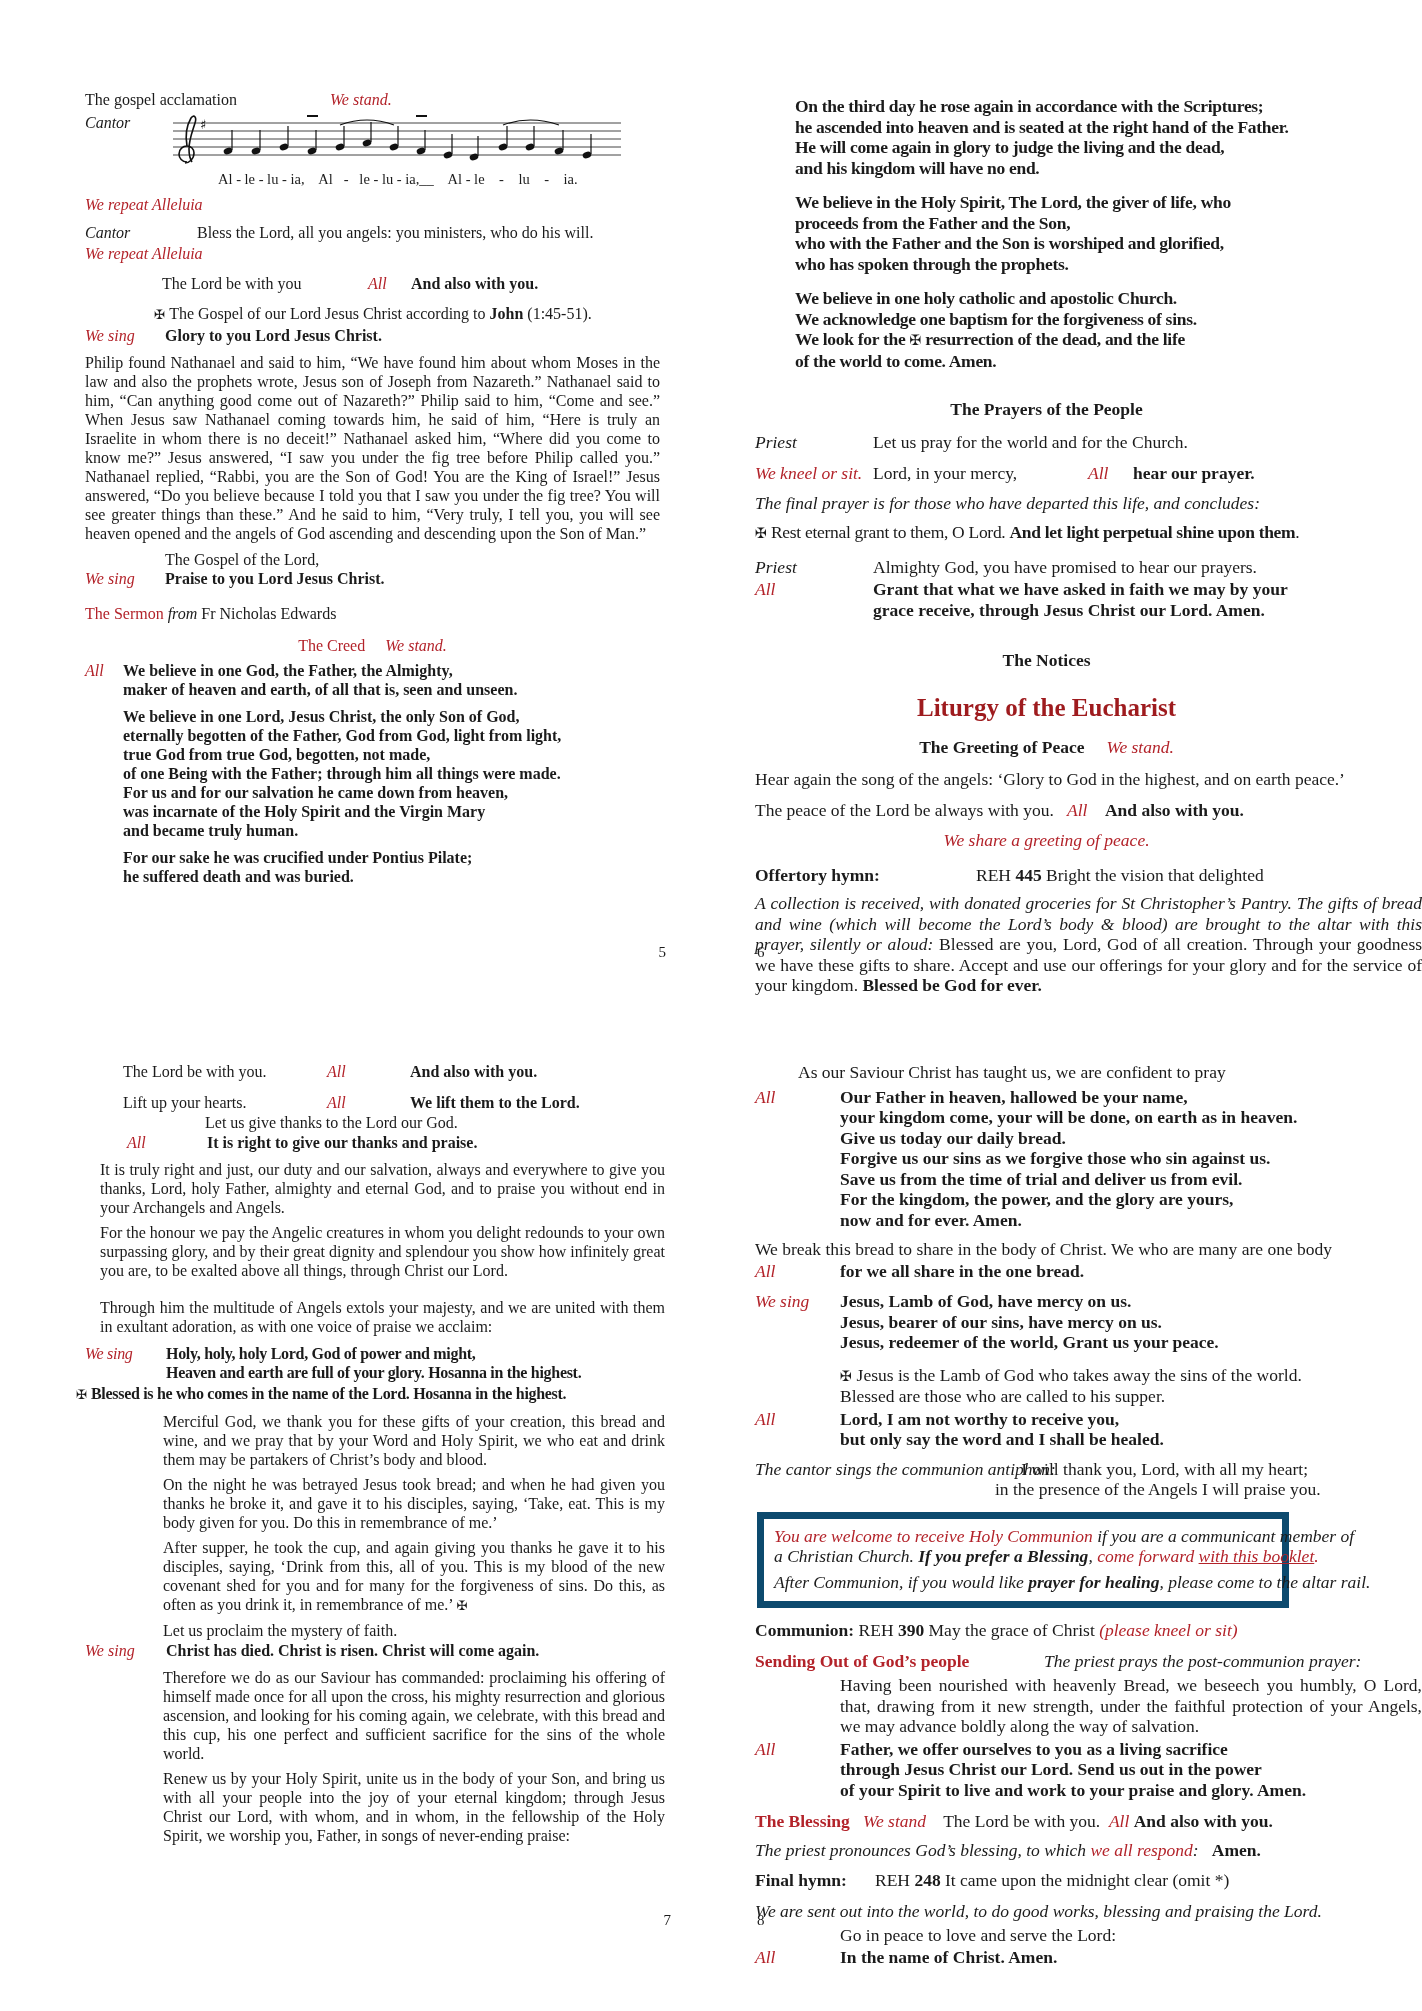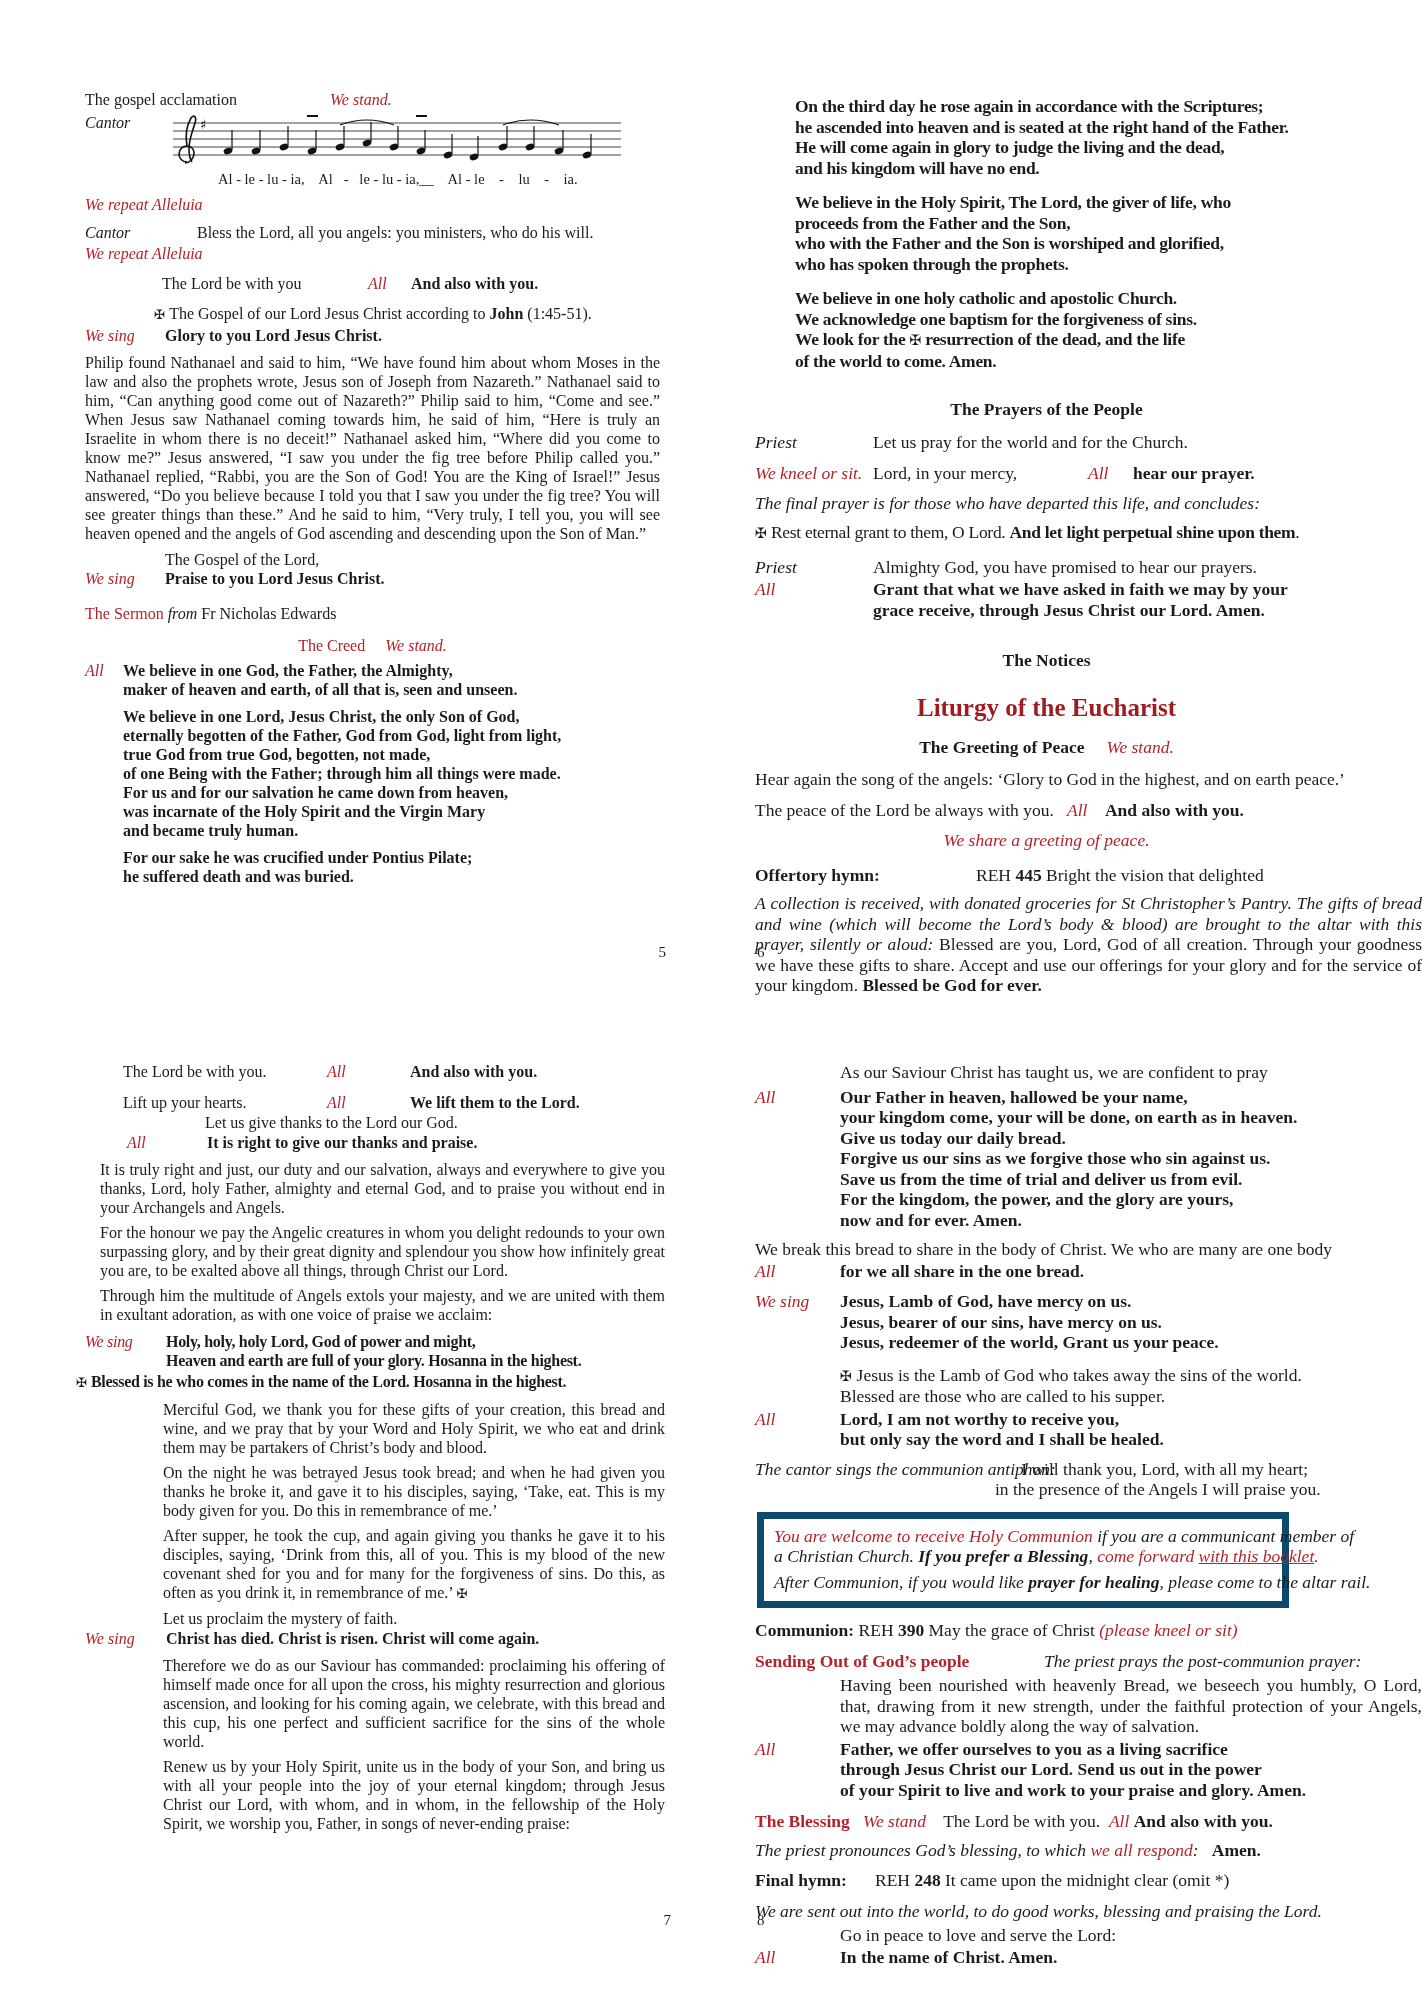--- a/index.html
+++ b/index.html
@@ -131,35 +131,35 @@
     <div class="block justify" style="margin-top: 8px;"><span class="st-i">A collection is received, with donated groceries for St Christopher’s Pantry. The gifts of bread and wine (which will become the Lord’s body &amp; blood) are brought to the altar with this prayer, silently or aloud: </span><span>Blessed are you, Lord, God of all creation. Through your goodness we have these gifts to share. Accept and use our offerings for your glory and for the service of your kingdom. </span><span class="st-b">Blessed be God for ever.</span></div>
     <div class="pagenum num-left">6</div>
   </div>
 <div class="page page-left" id="page7" style="left:85px;top:1062px;width:580px;height:868px">
     <div class="block" style="margin-top: 0px;"><span class="col" style="width: 242px; padding-left: 38px;"><span>The Lord be with you.</span></span><span class="col" style="width: 83px;"><span class="st-r st-i">All</span></span><span class="col"><span class="st-b">And also with you.</span></span></div>
     <div class="block" style="margin-top: 12px;"><span class="col" style="width: 242px; padding-left: 38px;"><span>Lift up your hearts.</span></span><span class="col" style="width: 83px;"><span class="st-r st-i">All</span></span><span class="col"><span class="st-b">We lift them to the Lord.</span></span></div>
     <div class="block" style="margin-left: 120px; margin-top: 1px;"><span>Let us give thanks to the Lord our God.</span></div>
     <div class="block" style="margin-top: 1px;"><span class="col" style="width: 122px; padding-left: 42px;"><span class="st-r st-i">All</span></span><span class="col"><span class="st-b">It is right to give our thanks and praise.</span></span></div>
     <div class="block justify" style="margin-left: 15px; margin-top: 8px;"><span>It is truly right and just, our duty and our salvation, always and everywhere to give you thanks, Lord, holy Father, almighty and eternal God, and to praise you without end in your Archangels and Angels.</span></div>
     <div class="block justify" style="margin-left: 15px; margin-top: 6px;"><span>For the honour we pay the Angelic creatures in whom you delight redounds to your own surpassing glory, and by their great dignity and splendour you show how infinitely great you are, to be exalted above all things, through Christ our Lord.</span></div>
-    <div class="block justify" style="margin-left: 15px; margin-top: 6px;"><span>Through him the multitude of Angels extols your majesty, and we are united with them in exultant adoration, as with one voice of praise we acclaim:</span></div>
+    <div class="block justify" style="margin-left: 15px; margin-top: 18px;"><span>Through him the multitude of Angels extols your majesty, and we are united with them in exultant adoration, as with one voice of praise we acclaim:</span></div>
     <div class="block ls-tight" style="margin-top: 8px;"><span class="col" style="width: 81px;"><span class="st-r st-i">We sing</span></span><span class="col"><span class="st-b">Holy, holy, holy Lord, God of power and might,
 Heaven and earth are full of your glory. Hosanna in the highest.</span></span></div>
     <div class="block ls-tight" style="margin-left: -9px; margin-top: 2px;"><span class="st-b st-x">✠ </span><span class="st-b">Blessed is he who comes in the name of the Lord. Hosanna in the highest.</span></div>
     <div class="block justify" style="margin-left: 78px; margin-top: 8px;"><span>Merciful God, we thank you for these gifts of your creation, this bread and wine, and we pray that by your Word and Holy Spirit, we who eat and drink them may be partakers of Christ’s body and blood.</span></div>
     <div class="block justify" style="margin-left: 78px; margin-top: 6px;"><span>On the night he was betrayed Jesus took bread; and when he had given you thanks he broke it, and gave it to his disciples, saying, ‘Take, eat. This is my body given for you. Do this in remembrance of me.’</span></div>
     <div class="block justify" style="margin-left: 78px; margin-top: 6px;"><span>After supper, he took the cup, and again giving you thanks he gave it to his disciples, saying, ‘Drink from this, all of you. This is my blood of the new covenant shed for you and for many for the forgiveness of sins. Do this, as often as you drink it, in remembrance of me.’ </span><span class="st-x">✠</span></div>
     <div class="block" style="margin-left: 78px; margin-top: 6px;"><span>Let us proclaim the mystery of faith.</span></div>
     <div class="block" style="margin-top: 1px;"><span class="col" style="width: 81px;"><span class="st-r st-i">We sing</span></span><span class="col"><span class="st-b">Christ has died. Christ is risen. Christ will come again.</span></span></div>
     <div class="block justify" style="margin-left: 78px; margin-top: 8px;"><span>Therefore we do as our Saviour has commanded: proclaiming his offering of himself made once for all upon the cross, his mighty resurrection and glorious ascension, and looking for his coming again, we celebrate, with this bread and this cup, his one perfect and sufficient sacrifice for the sins of the whole world.</span></div>
     <div class="block justify" style="margin-left: 78px; margin-top: 6px;"><span>Renew us by your Holy Spirit, unite us in the body of your Son, and bring us with all your people into the joy of your eternal kingdom; through Jesus Christ our Lord, with whom, and in whom, in the fellowship of the Holy Spirit, we worship you, Father, in songs of never-ending praise:</span></div>
     <div class="pagenum num-right">7</div>
   </div>
 <div class="page page-right" id="page8" style="left:755px;top:1062px;width:667px;height:868px">
-    <div class="block" style="margin-left: 85px; margin-top: 0px;"><span>As our Saviour Christ has taught us, we are confident to pray</span></div>
+    <div class="block" style="margin-left: 43px; margin-top: 0px;"><span>As our Saviour Christ has taught us, we are confident to pray</span></div>
     <div class="block" style="margin-top: 4px;"><span class="col" style="width: 85px;"><span class="st-r st-i">All</span></span><span class="col"><span class="st-b">Our Father in heaven, hallowed be your name,
 your kingdom come, your will be done, on earth as in heaven.
 Give us today our daily bread.
 Forgive us our sins as we forgive those who sin against us.
 Save us from the time of trial and deliver us from evil.
 For the kingdom, the power, and the glory are yours,
 now and for ever. Amen.</span></span></div>
     <div class="block" style="margin-top: 9px;"><span>We break this bread to share in the body of Christ. We who are many are one body</span></div>
     <div class="block" style="margin-top: 1px;"><span class="col" style="width: 85px;"><span class="st-r st-i">All</span></span><span class="col"><span class="st-b">for we all share in the one bread.</span></span></div>
     <div class="block" style="margin-top: 10px;"><span class="col" style="width: 85px;"><span class="st-r st-i">We sing</span></span><span class="col"><span class="st-b">Jesus, Lamb of God, have mercy on us.

